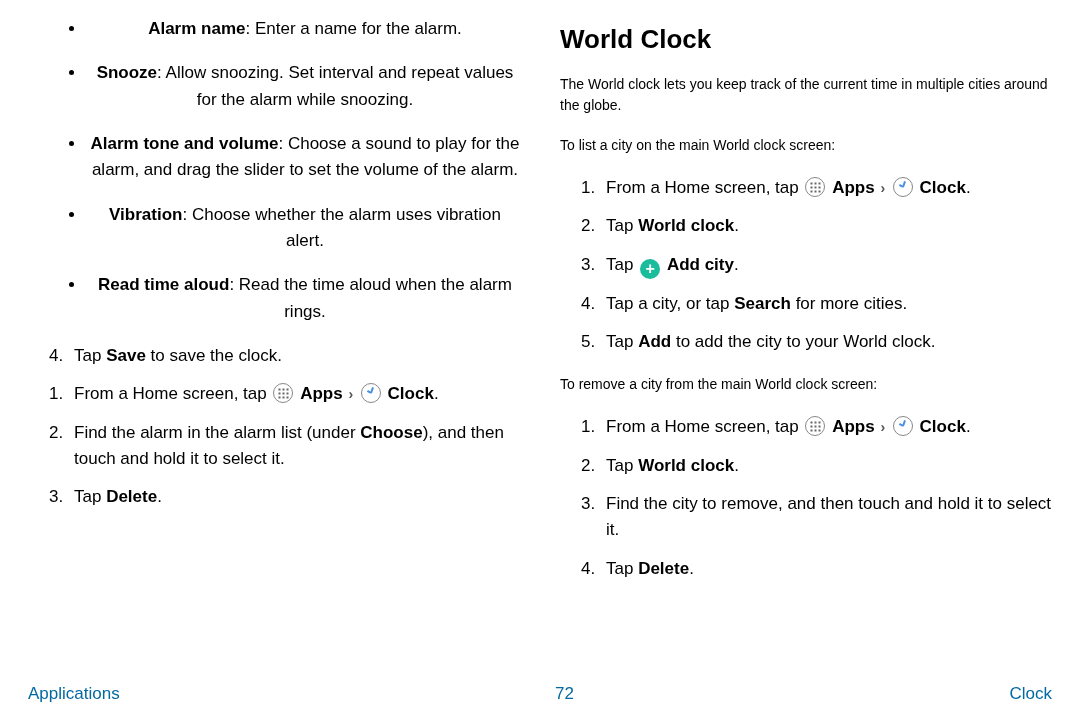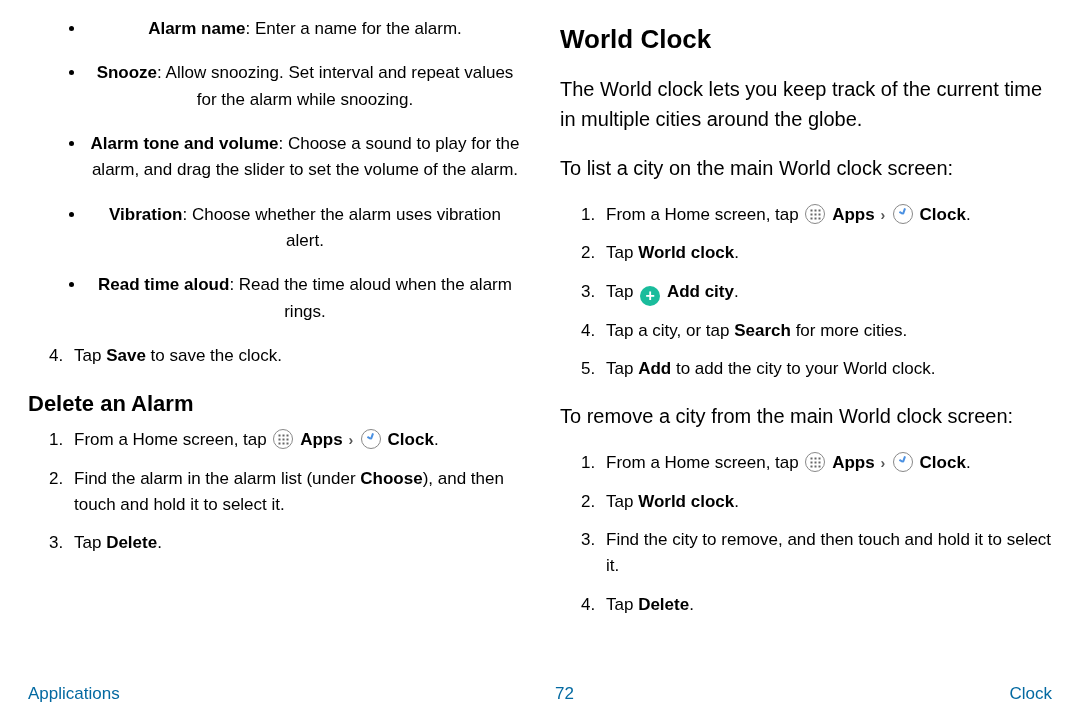--- a/index.html
+++ b/index.html
@@ -24,21 +24,21 @@
     font-size: 26px;
     font-weight: 700;
     margin: 14px 0 10px 0;
   }
   h3.subsection {
     font-size: 22px;
     font-weight: 700;
     margin: 22px 0 10px 0;
   }
   p.body {
-    font-size: 20px;
+    font-size: 14px;
     line-height: 1.5;
     margin: 19px 0;
   }
   ul.bullets {
     list-style: disc;
     padding-left: 58px;
     margin: 0 0 6px 0;
   }
   ul.bullets li {
     font-size: 17px;
@@ -141,21 +141,20 @@
       <li><span class="b">Snooze</span><span>: Allow snoozing. Set interval and repeat values for the alarm while snoozing.</span></li>
       <li><span class="b">Alarm tone and volume</span><span>: Choose a sound to play for the alarm, and drag the slider to set the volume of the alarm.</span></li>
       <li><span class="b">Vibration</span><span>: Choose whether the alarm uses vibration alert.</span></li>
       <li><span class="b">Read time aloud</span><span>: Read the time aloud when the alarm rings.</span></li>
     </ul>
 
     <ol class="steps" start="4">
       <li><span>Tap </span><span class="b">Save</span><span> to save the clock.</span></li>
     </ol>
 
-    <h3 class="subsection">Delete an Alarm</h3>
 
     <ol class="steps">
       <li>
         <span>From a Home screen, tap </span>
         <span class="icon icon-apps"></span>
         <span class="b">Apps</span>
         <span class="chev">›</span>
         <span class="icon icon-clock"></span>
         <span class="b">Clock</span><span>.</span>
       </li>

